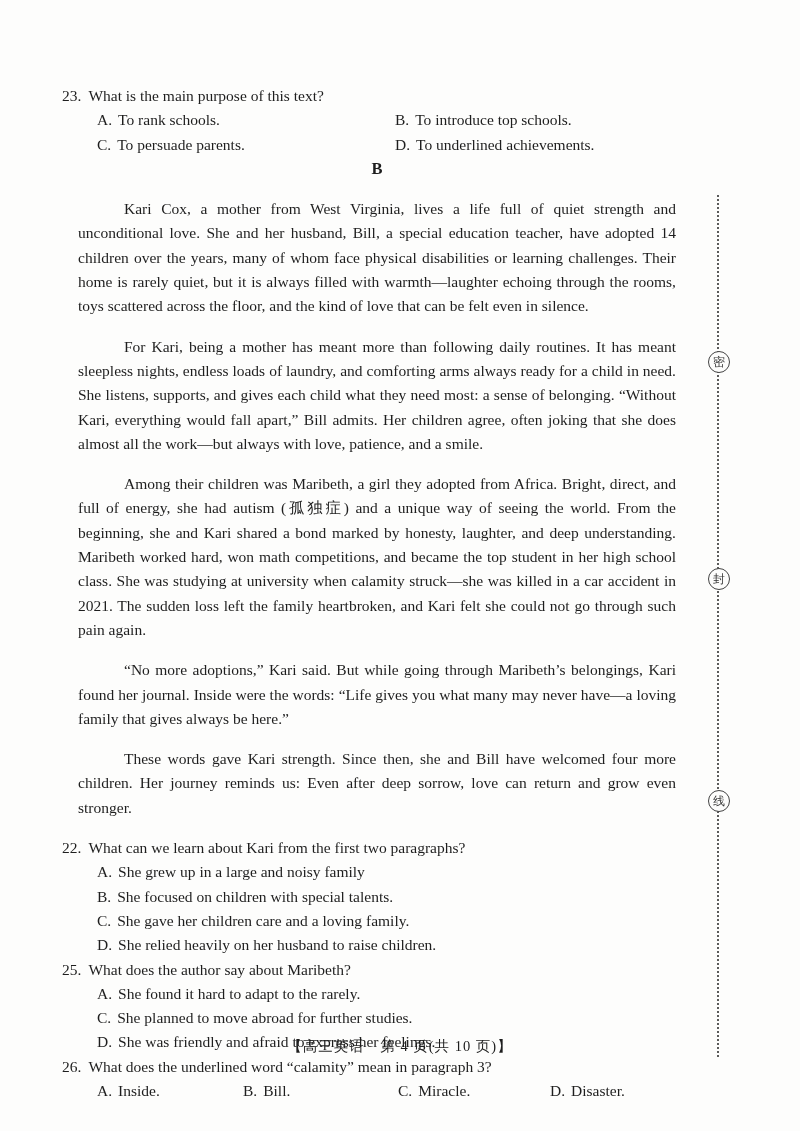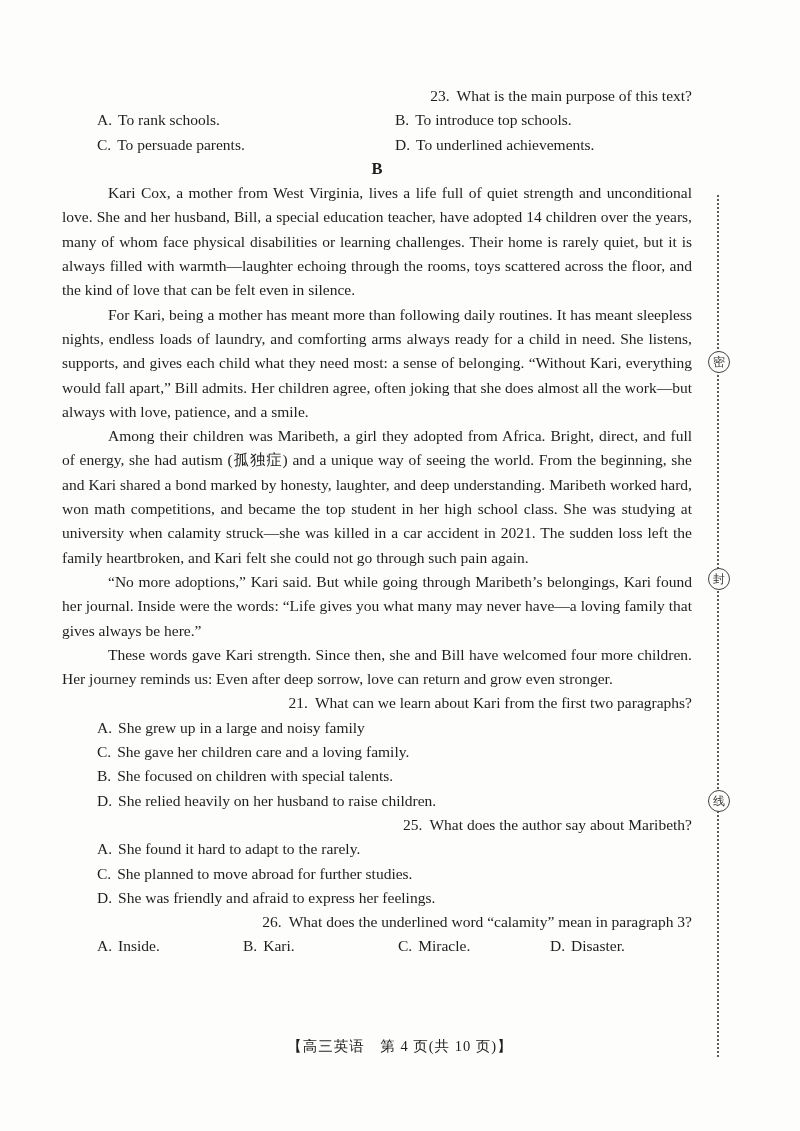--- a/index.html
+++ b/index.html
@@ -13,42 +13,42 @@
     color: #1e1e1e;
   }
   .content {
     position: absolute;
     left: 62px;
     top: 84px;
     width: 630px;
     font-size: 15.5px;
     line-height: 24.3px;
   }
-  .question-line { white-space: normal; text-align: right; }
+  .question-line { white-space: normal; }
   .qnum { margin-right: 7px; }
   .options-col { padding-left: 35px; }
   .options-2col {
     padding-left: 35px;
     display: grid;
     grid-template-columns: 298px 1fr;
   }
   .options-4col {
     padding-left: 35px;
     display: grid;
     grid-template-columns: 146px 155px 152px 1fr;
   }
   .option { white-space: nowrap; overflow: visible; }
   .olabel { margin-right: 6px; }
   .section-heading {
     text-align: center;
     font-weight: bold;
     font-size: 16.5px;
   }
   .para {
-    margin: 0;
+    margin: 16px;
     text-indent: 46px;
     text-align: justify;
   }
   .underlined {
     text-underline-offset: 3px;
   }
   .footer {
     position: absolute;
     top: 1037px;
     left: 0;
@@ -111,31 +111,31 @@
 
     <div class="section-heading">B</div>
 
     <p class="para">Kari Cox, a mother from West Virginia, lives a life full of quiet strength and unconditional love. She and her husband, Bill, a special education teacher, have adopted 14 children over the years, many of whom face physical disabilities or learning challenges. Their home is rarely quiet, but it is always filled with warmth—laughter echoing through the rooms, toys scattered across the floor, and the kind of love that can be felt even in silence.</p>
     <p class="para">For Kari, being a mother has meant more than following daily routines. It has meant sleepless nights, endless loads of laundry, and comforting arms always ready for a child in need. She listens, supports, and gives each child what they need most: a sense of belonging. “Without Kari, everything would fall apart,” Bill admits. Her children agree, often joking that she does almost all the work—but always with love, patience, and a smile.</p>
     <p class="para"><span>Among their children was Maribeth, a girl they adopted from Africa. Bright, direct, and full of energy, she had autism (孤独症) and a unique way of seeing the world. From the beginning, she and Kari shared a bond marked by honesty, laughter, and deep understanding. Maribeth worked hard, won math competitions, and became the top student in her high school class. She was studying at university when </span><span class="underlined">calamity</span><span> struck—she was killed in a car accident in 2021. The sudden loss left the family heartbroken, and Kari felt she could not go through such pain again.</span></p>
     <p class="para">“No more adoptions,” Kari said. But while going through Maribeth’s belongings, Kari found her journal. Inside were the words: “Life gives you what many may never have—a loving family that gives always be here.”</p>
     <p class="para">These words gave Kari strength. Since then, she and Bill have welcomed four more children. Her journey reminds us: Even after deep sorrow, love can return and grow even stronger.</p>
 
     <div class="question-line">
-      <span class="qnum">21.</span><span class="qtext">What can we learn about Kari from the first two paragraphs?</span>
+      <span class="qnum">22.</span><span class="qtext">What can we learn about Kari from the first two paragraphs?</span>
     </div>
     <div class="options-col">
       <div class="option">
         <span class="olabel">A.</span><span>She grew up in a large and noisy family</span>
       </div>
       <div class="option">
-        <span class="olabel">C.</span><span>She gave her children care and a loving family.</span>
+        <span class="olabel">B.</span><span>She focused on children with special talents.</span>
       </div>
       <div class="option">
-        <span class="olabel">B.</span><span>She focused on children with special talents.</span>
+        <span class="olabel">C.</span><span>She gave her children care and a loving family.</span>
       </div>
       <div class="option">
         <span class="olabel">D.</span><span>She relied heavily on her husband to raise children.</span>
       </div>
     </div>
 
     <div class="question-line">
       <span class="qnum">25.</span><span class="qtext">What does the author say about Maribeth?</span>
     </div>
     <div class="options-col">
@@ -151,21 +151,21 @@
     </div>
 
     <div class="question-line">
       <span class="qnum">26.</span><span class="qtext">What does the underlined word “calamity” mean in paragraph 3?</span>
     </div>
     <div class="options-4col">
       <div class="option">
         <span class="olabel">A.</span><span>Inside.</span>
       </div>
       <div class="option">
-        <span class="olabel">B.</span><span>Kari.</span>
+        <span class="olabel">B.</span><span>Bill.</span>
       </div>
       <div class="option">
         <span class="olabel">C.</span><span>Miracle.</span>
       </div>
       <div class="option">
         <span class="olabel">D.</span><span>Disaster.</span>
       </div>
     </div>
 
   </div>

